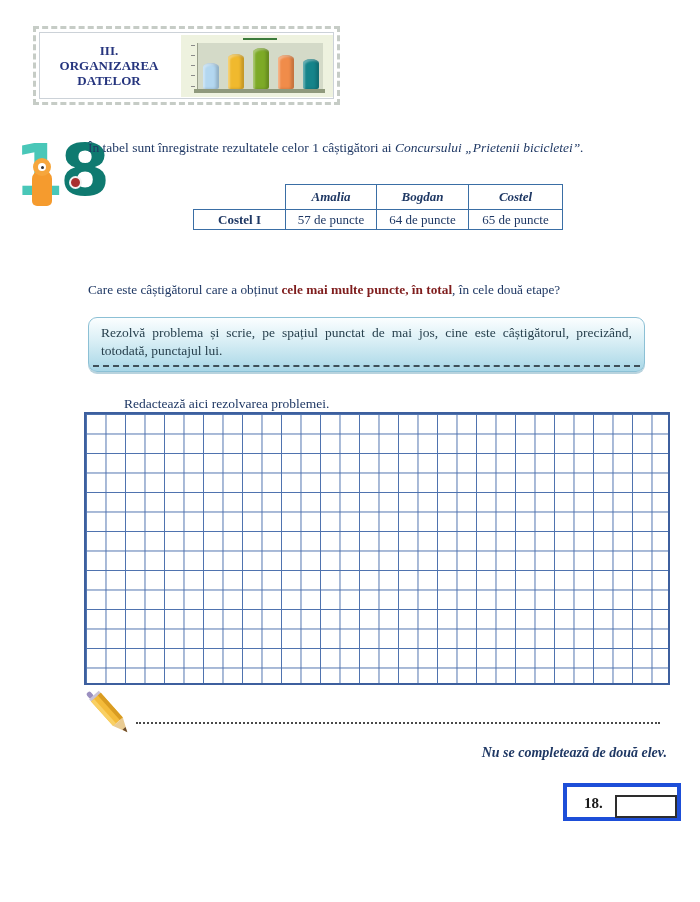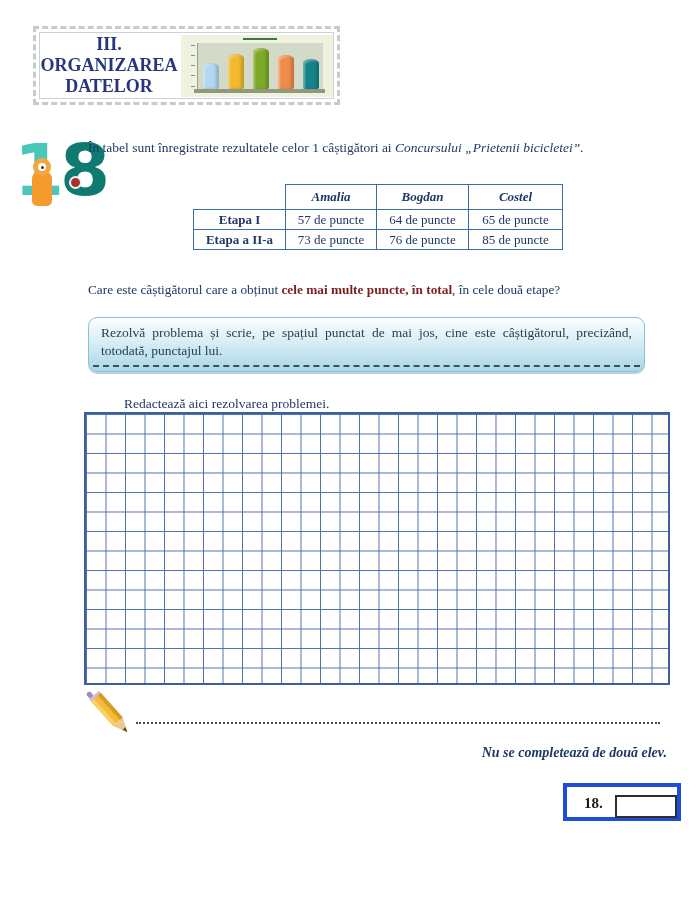--- a/index.html
+++ b/index.html
@@ -11,21 +11,21 @@
   
   .header-frame{
     position:absolute;left:33px;top:26px;width:307px;height:79px;
     box-sizing:border-box;border:3px dashed #c6ccc6;background:#fff;padding:3px;
   }
   .header-frame-inner{
     width:100%;height:100%;box-sizing:border-box;border:1px solid #ccd2d8;
     display:flex;align-items:center;
   }
   .section-title{
-    width:138px;text-align:center;font-weight:bold;font-size:18px;
+    width:138px;text-align:center;font-weight:bold;font-size:13px;
     line-height:1.18;color:#26357e;
   }
   .mini-chart{
     width:152px;height:62px;margin-left:3px;background:#eef2df;
     position:relative;box-sizing:border-box;padding:8px 10px 8px 16px;
   }
   .mini-chart-title{
     position:absolute;top:3px;left:62px;width:34px;height:2px;background:#3a7a3a;
   }
   .mini-axis{
@@ -188,30 +188,24 @@
 
 <table class="results-table">
   <tbody>
       <tr>
     <th class="corner"></th>
     <th class="col-a">Amalia</th>
     <th class="col-b">Bogdan</th>
     <th class="col-c">Costel</th>
   </tr>
   <tr>
-    <td class="row-label">Etapa I</td>
+    <td class="row-label">Costel I</td>
     <td>57 de puncte</td>
     <td>64 de puncte</td>
     <td>65 de puncte</td>
-  </tr>
-  <tr>
-    <td class="row-label">Etapa a II-a</td>
-    <td>73 de puncte</td>
-    <td>76 de puncte</td>
-    <td>85 de puncte</td>
   </tr>
 </tbody>
   </table>
 
 <div class="question">
   <span>Care este câștigătorul care a obținut </span><b>cele mai multe puncte, în total</b><span>, în cele două etape?</span>
 </div>
 
 <div class="instr">
   <span>Rezolvă problema și scrie, pe spațiul punctat de mai jos, cine este câștigătorul, precizând, totodată, punctajul lui.</span>

